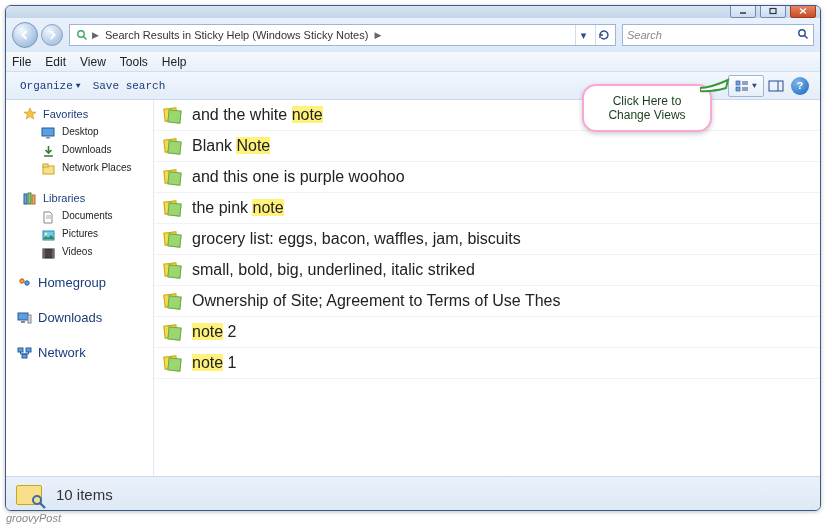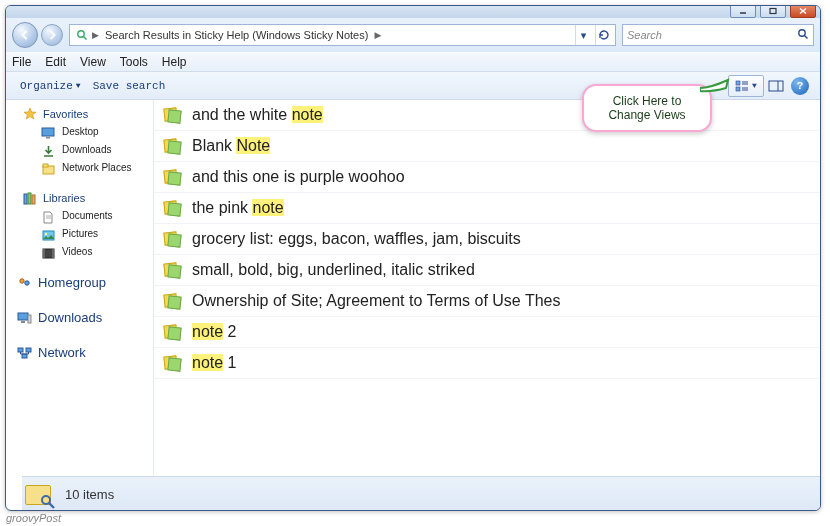--- a/index.html
+++ b/index.html
@@ -50,21 +50,21 @@
 .ico { width: 16px; height: 14px; display: flex; align-items: center; justify-content: center; flex-shrink: 0; }
 
 .content { flex: 1; overflow: auto; background: #fff; }
 .resrow { display: flex; align-items: center; gap: 10px; padding: 6px 8px; border-bottom: 1px solid #f0f3f8; font-size: 16px; color: #222; }
 .noteico { width: 20px; height: 18px; position: relative; flex-shrink: 0; }
 .noteico .n1 { position: absolute; width: 13px; height: 13px; background: #f7d94c; border: 1px solid #caa61e; top: 2px; left: 2px; transform: rotate(-6deg); }
 .noteico .n2 { position: absolute; width: 13px; height: 13px; background: #9cd66f; border: 1px solid #6fa848; top: 4px; left: 6px; transform: rotate(6deg); }
 .hl { background: #fff27a; }
 
 
-.statusbar { height: 36px; background: linear-gradient(#eaf1fa,#dde8f6); border-top: 1px solid #ccd9ea; display: flex; align-items: center; padding: 0 3px; gap: 10px; font-size: 13px; color: #333; margin-left: 16px; }
+.statusbar { height: 36px; background: linear-gradient(#eaf1fa,#dde8f6); border-top: 1px solid #ccd9ea; display: flex; align-items: center; padding: 0 10px; gap: 10px; font-size: 15px; color: #333; }
 .statico { width: 30px; height: 28px; position: relative; }
 .statico .fold { position: absolute; width: 26px; height: 20px; background: #f6e08a; border: 1px solid #caa61e; border-radius: 2px; top: 4px; }
 .statico .mag { position: absolute; bottom: -1px; right: -1px; }
 
 
 .callout { position: absolute; top: 84px; right: 118px; width: 130px; background: #fff; border: 2px solid #f9a8d4; border-radius: 14px; padding: 8px 10px; font-size: 12px; color: #1a3d1a; text-align: center; box-shadow: 0 2px 5px rgba(0,0,0,.2); z-index: 5; }
 .callout-tail { position: absolute; top: 78px; right: 100px; width: 30px; height: 16px; z-index: 6; }
 
 .watermark { position: absolute; bottom: 2px; left: 6px; font-size: 11px; color: #888; font-style: italic; margin-top: 46px; }
 </style>

